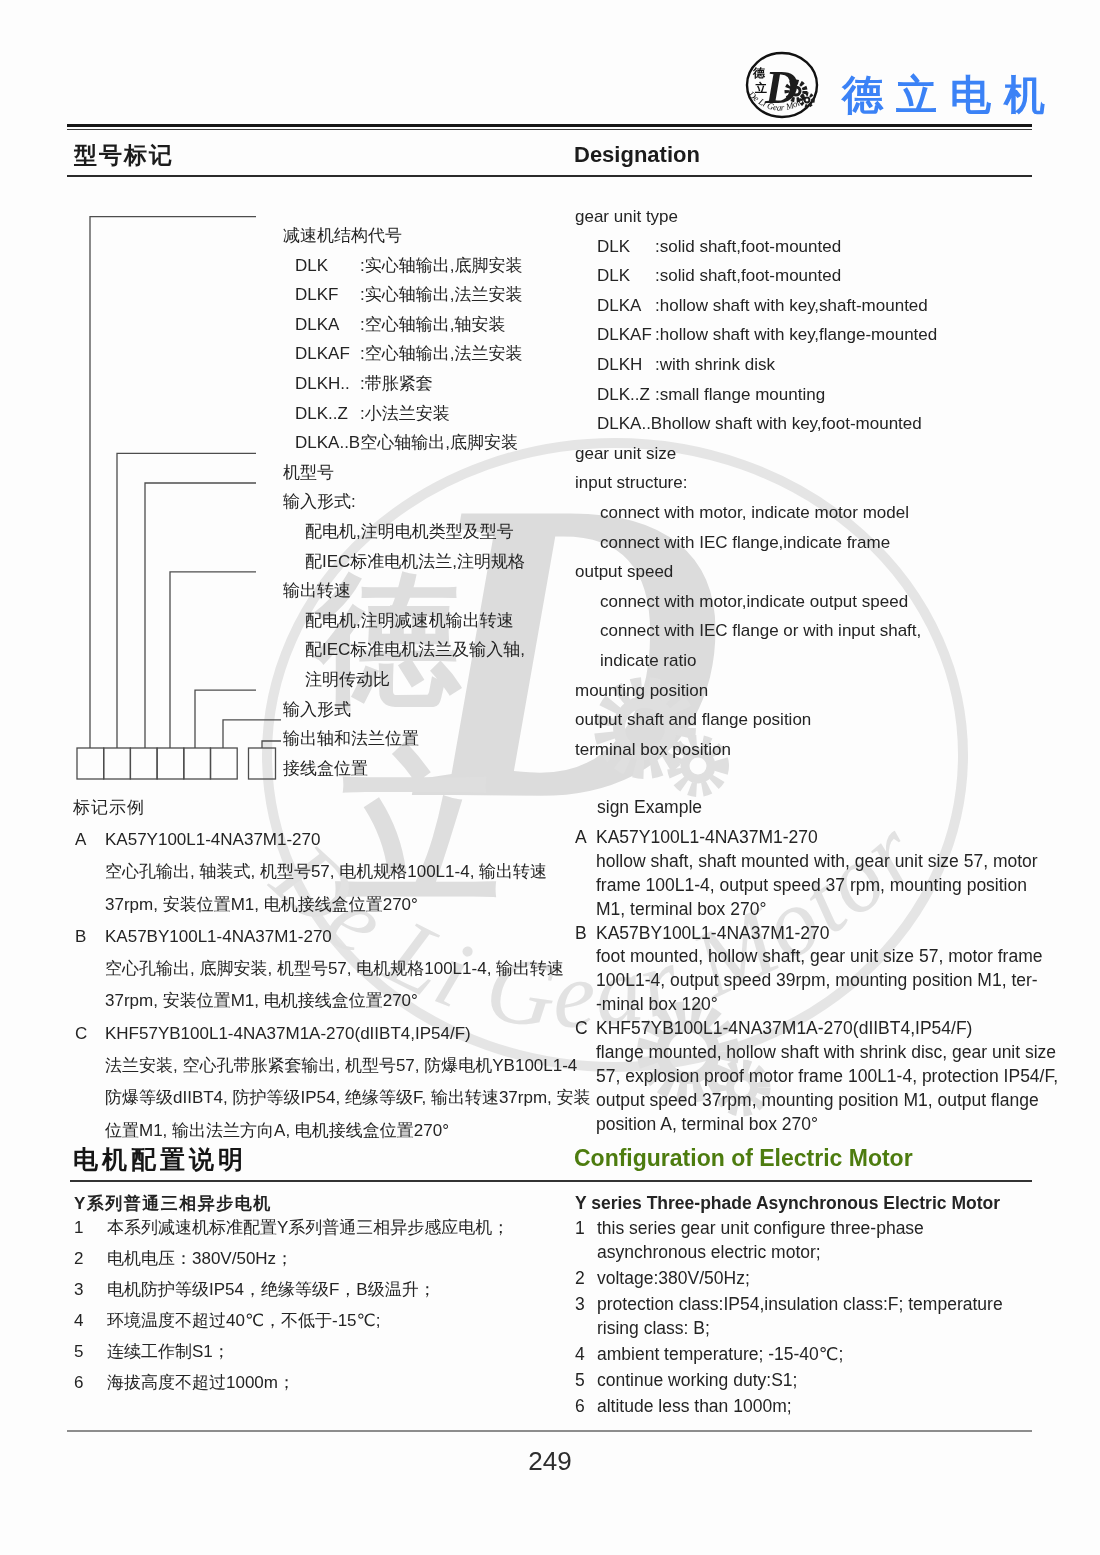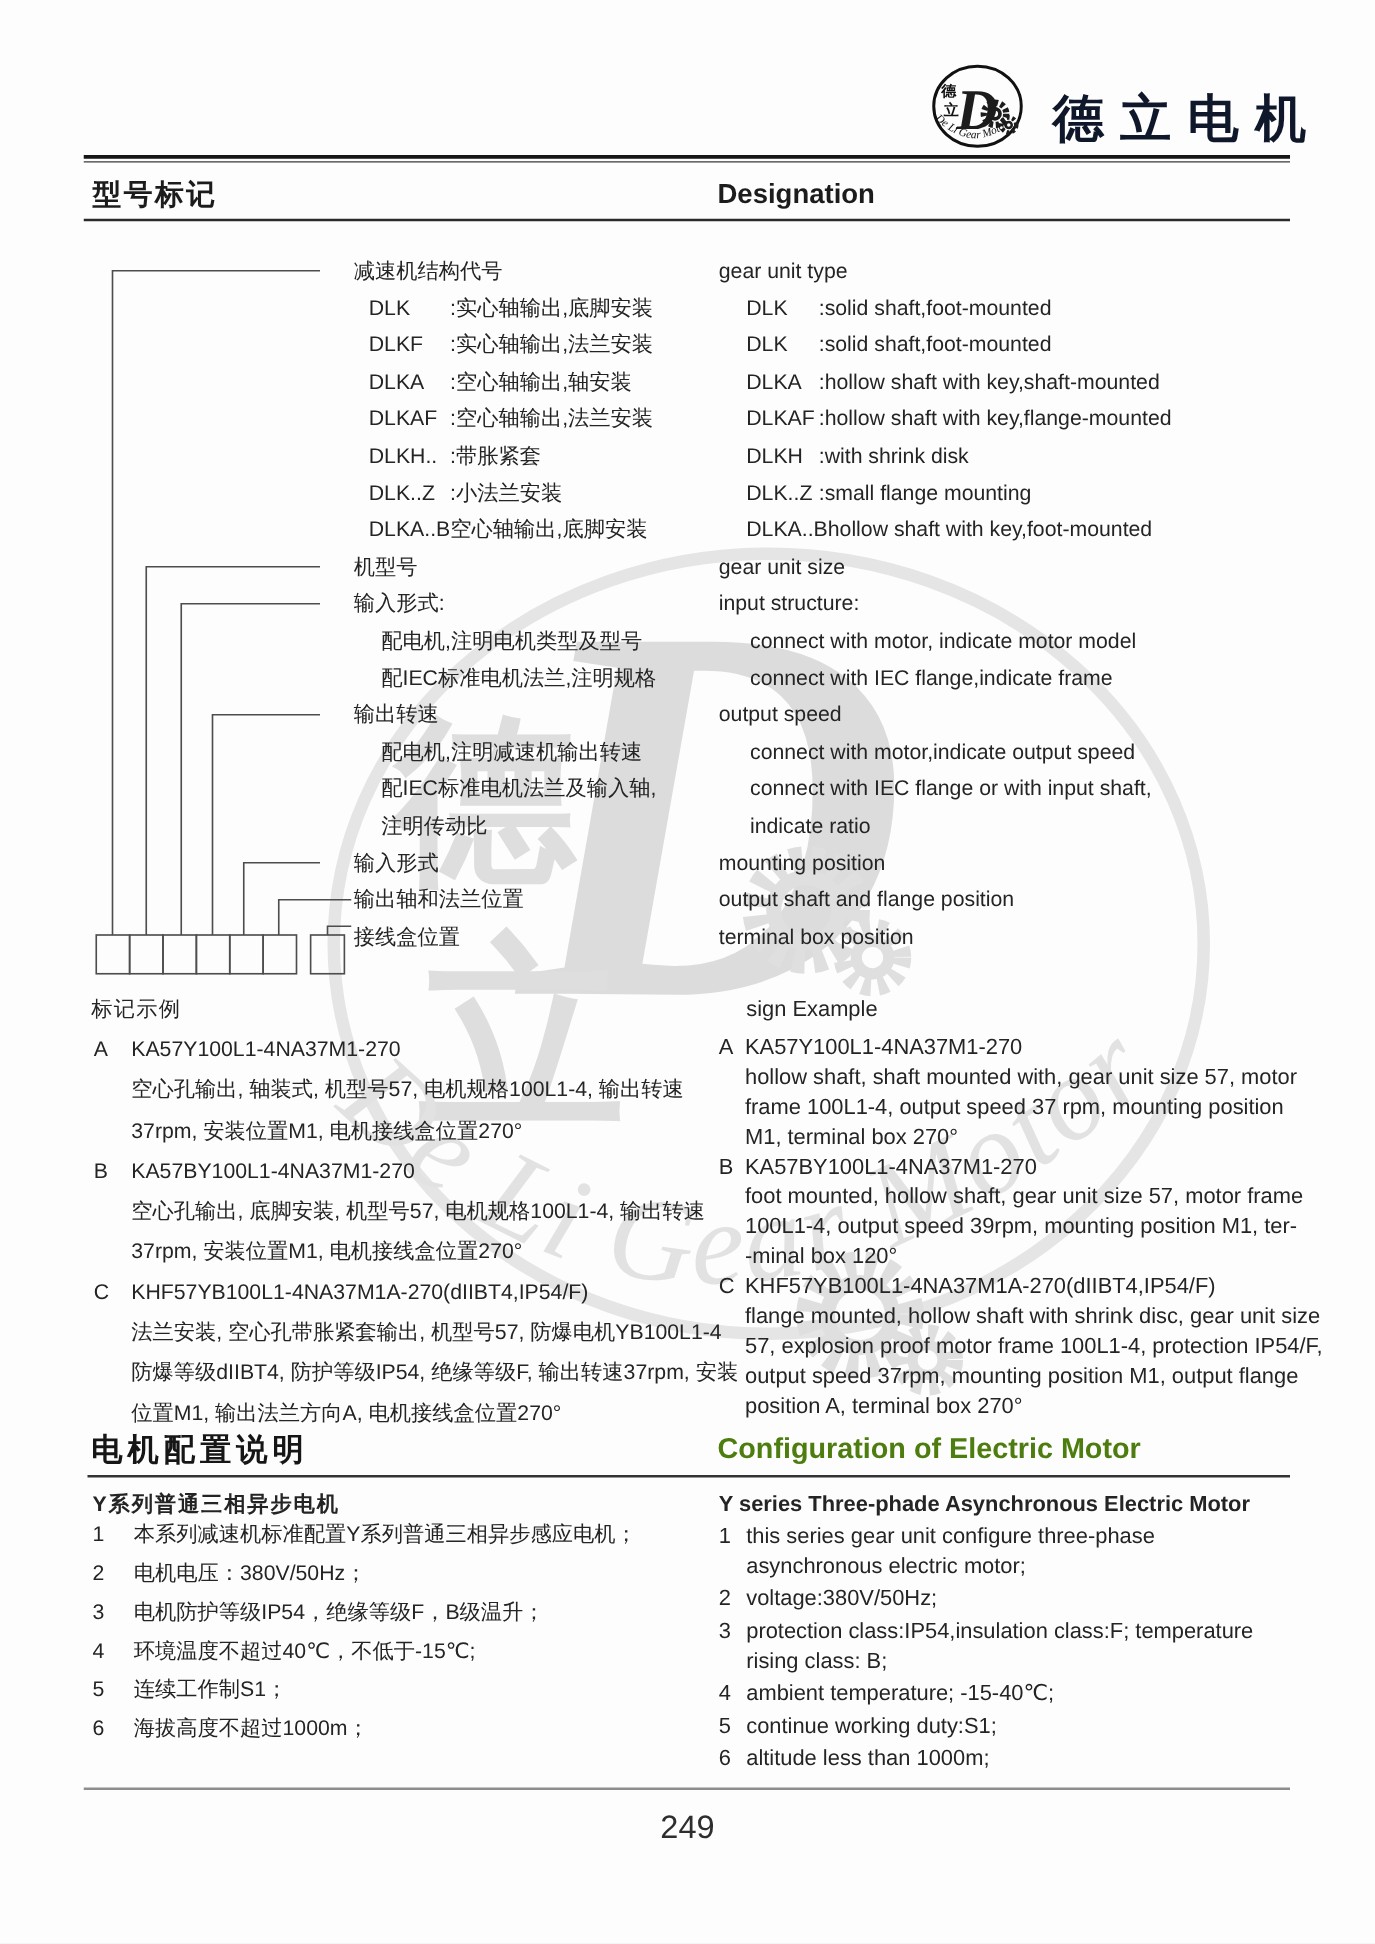--- a/index.html
+++ b/index.html
@@ -7,33 +7,33 @@
     position:relative; width:1100px; height:1555px; margin:0 auto;
     background:#fdfdfd; overflow:hidden;
     font-family:"Liberation Sans","DejaVu Sans",sans-serif;
     color:#242424;
   }
 
   
   .brand-name {
     position:absolute; left:842px; top:68px; font-size:41px; font-weight:bold;
     font-family:"Liberation Serif","DejaVu Serif",serif; letter-spacing:13px;
-    color:#0f172a; white-space:nowrap;
+    color:#3b82f6; white-space:nowrap;
   }
   .rule-a { position:absolute; left:67px; top:124px; width:965px; height:3px; background:#161616; }
   .rule-b { position:absolute; left:67px; top:129px; width:965px; height:1px; background:#3a3a3a; }
   .sec-title-zh { position:absolute; left:74px; top:140px; font-size:23px; font-weight:bold; letter-spacing:2px; color:#1c1c1c; }
   .sec-title-en { position:absolute; left:574px; top:142px; font-size:22px; font-weight:bold; color:#1c1c1c; }
   .rule-thin { position:absolute; left:67px; top:175px; width:965px; height:2px; background:#2a2a2a; }
 
   
   .diag-rows { position:absolute; left:0; top:202px; width:1100px; z-index:3; }
   .drow { position:relative; height:29.6px; }
   .drow span { position:absolute; font-size:17px; line-height:29.6px; white-space:nowrap; }
-  .drow .zh { left:283px; }
+  .drow .zh { left:283px;margin-top:19px; }
   .drow .en { left:575px; }
   .drow.lvl1 .zh { left:295px; }
   .drow.lvl1 .en { left:597px; }
   .drow.lvl2 .zh { left:305px; }
   .drow.lvl2 .en { left:600px; }
   .code-zh { display:inline-block; min-width:65px; }
   .code-en { display:inline-block; min-width:58px; }
   .drow .zh i, .drow .en i { font-style:normal; }
 
   

